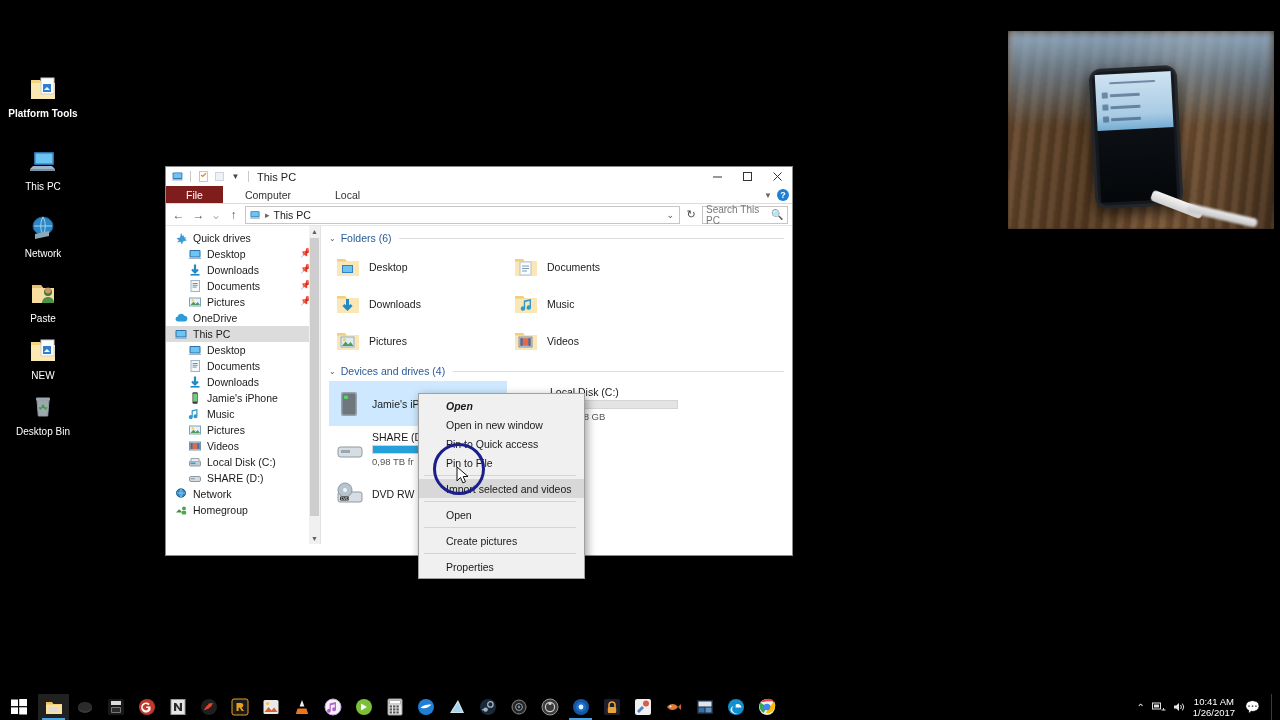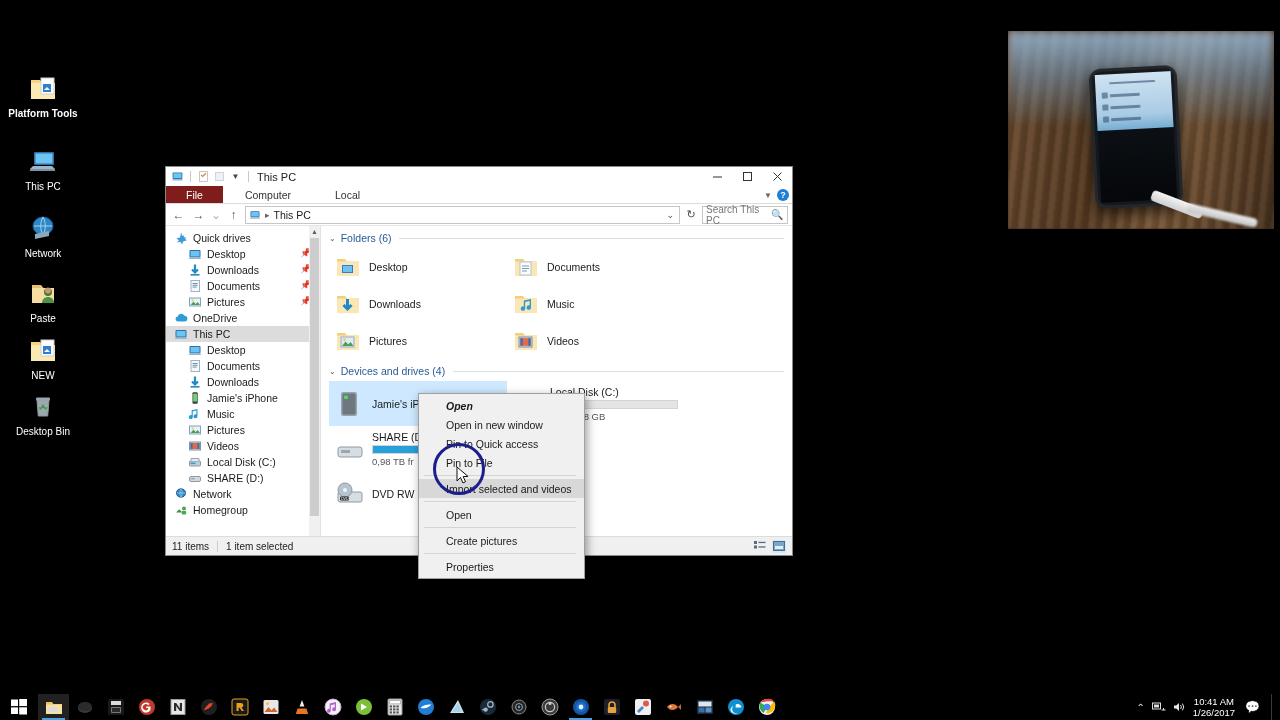--- a/index.html
+++ b/index.html
@@ -816,41 +816,20 @@
             </svg>
             <div class="dmeta">
               <div class="dname">DVD RW D</div>
             </div>
           </div>
         </div>
 
     </div>
   </div>
 
-  <div class="statusbar">
-    <span>11 items</span>
-    <span class="status-sep"></span>
-    <span>1 item selected</span>
-    <div class="viewtoggles">
-      <span class="vt">
-        <svg width="12" height="10" viewBox="0 0 12 10">
-          <rect x="0" y="0" width="3" height="3" fill="#5a6a78"></rect>
-          <rect x="4.5" y="0.8" width="7" height="1.3" fill="#5a6a78"></rect>
-          <rect x="0" y="4.5" width="3" height="3" fill="#5a6a78"></rect>
-          <rect x="4.5" y="5.3" width="7" height="1.3" fill="#5a6a78"></rect>
-        </svg>
-      </span>
-      <span class="vt active">
-        <svg width="12" height="10" viewBox="0 0 12 10">
-          <rect x="0.5" y="0.5" width="11" height="9" fill="#7aa7c8" stroke="#4a6f8e"></rect>
-          <rect x="2" y="5" width="8" height="3" fill="#e6eef5"></rect>
-        </svg>
-      </span>
-    </div>
-  </div>
 
 </div>
 
 <div id="ctxmenu">
     <div class="mi bold">Open</div>
     <div class="mi">Open in new window</div>
     <div class="mi">Pin to Quick access</div>
     <div class="mi">Pin to File</div>
     <div class="msep"></div>
     <div class="mi hl">Import selected and videos</div>

